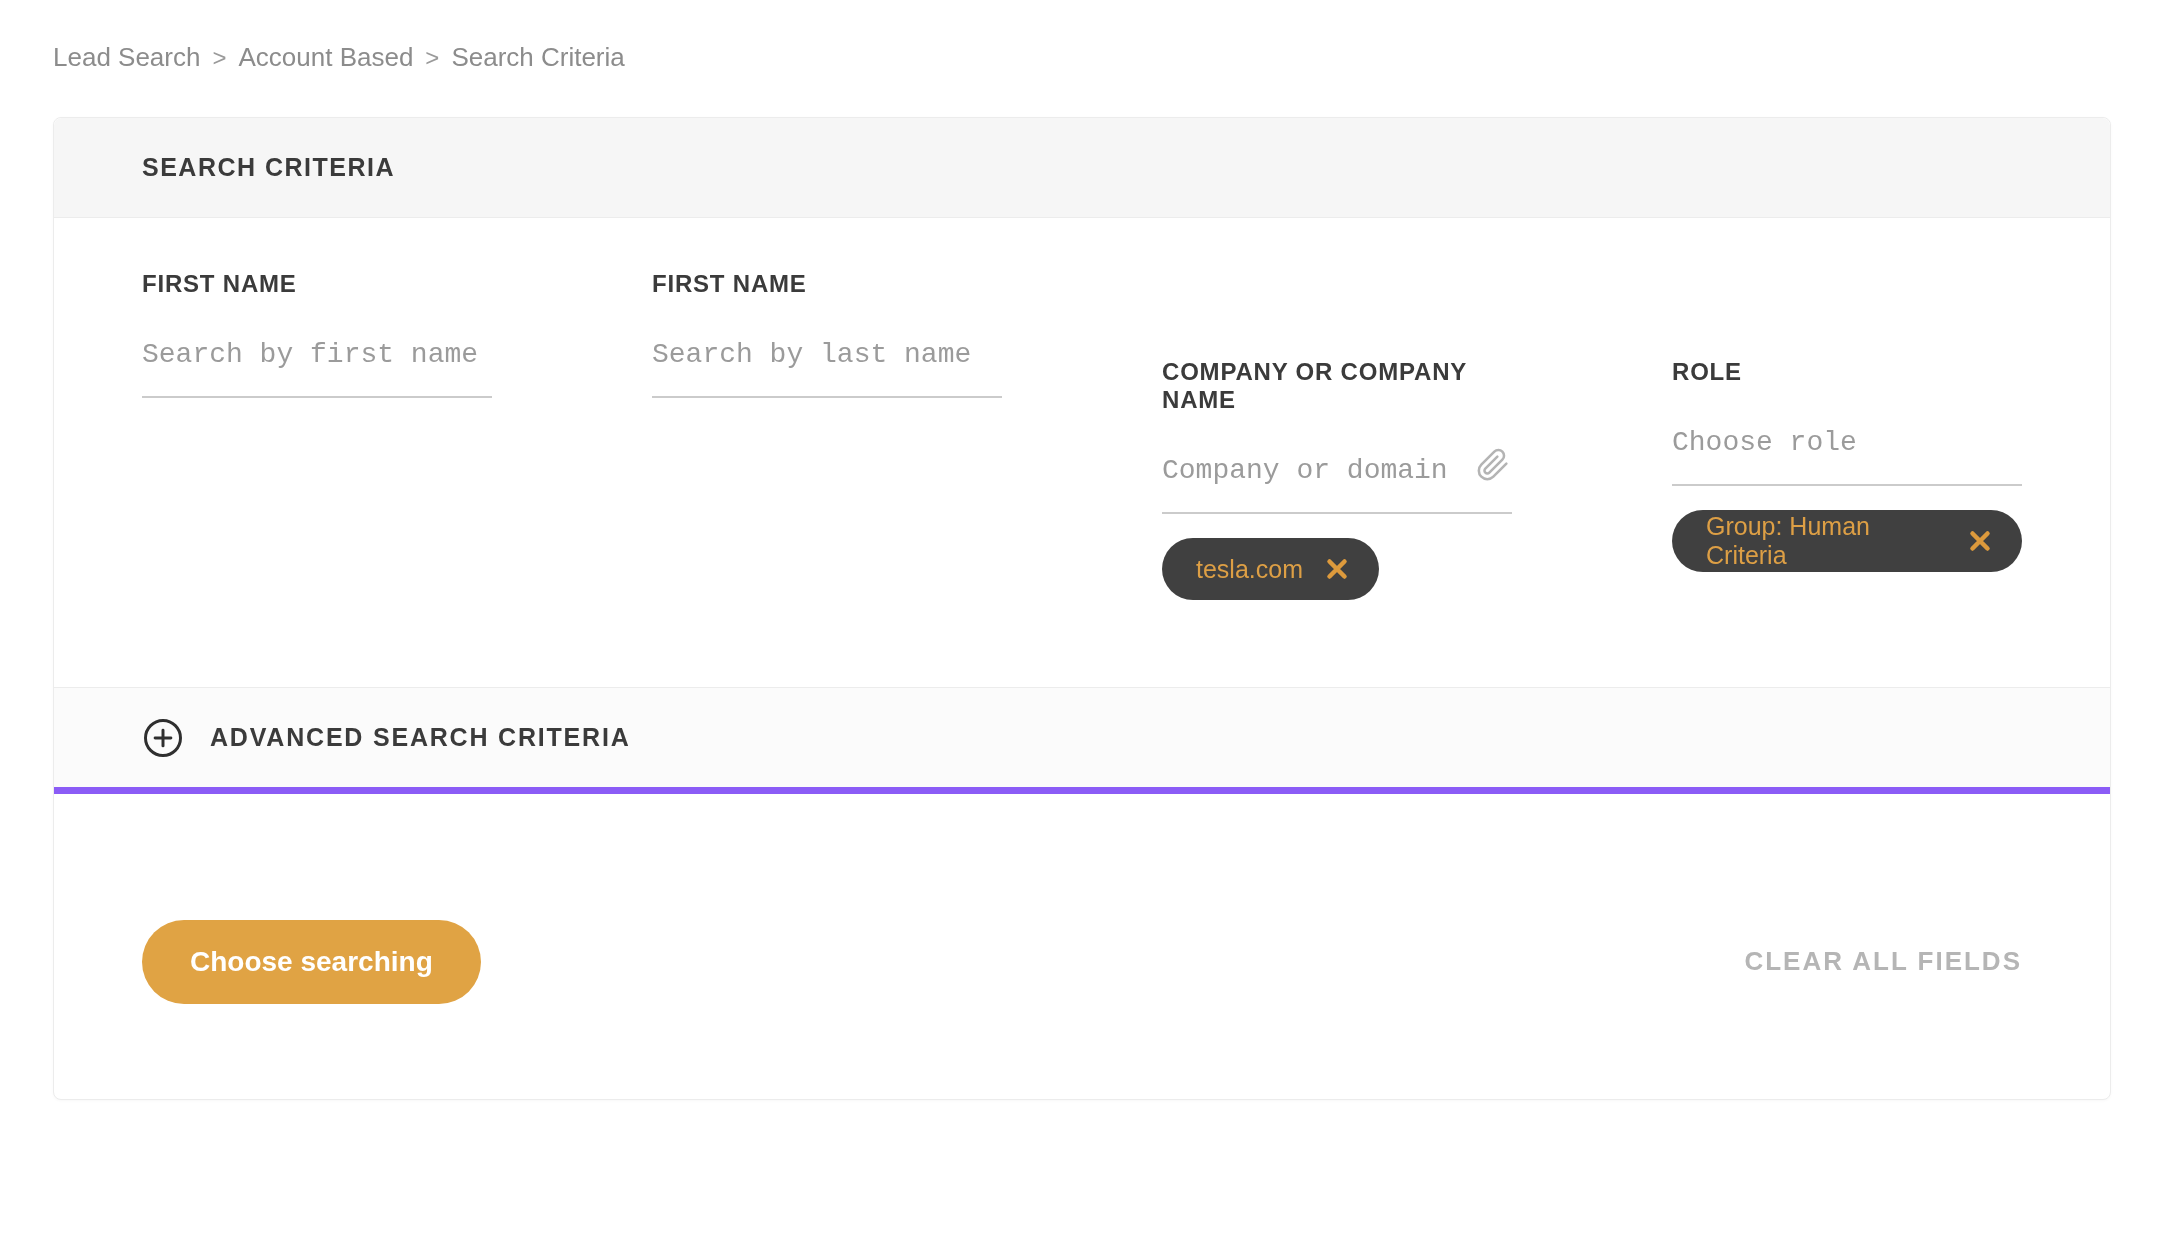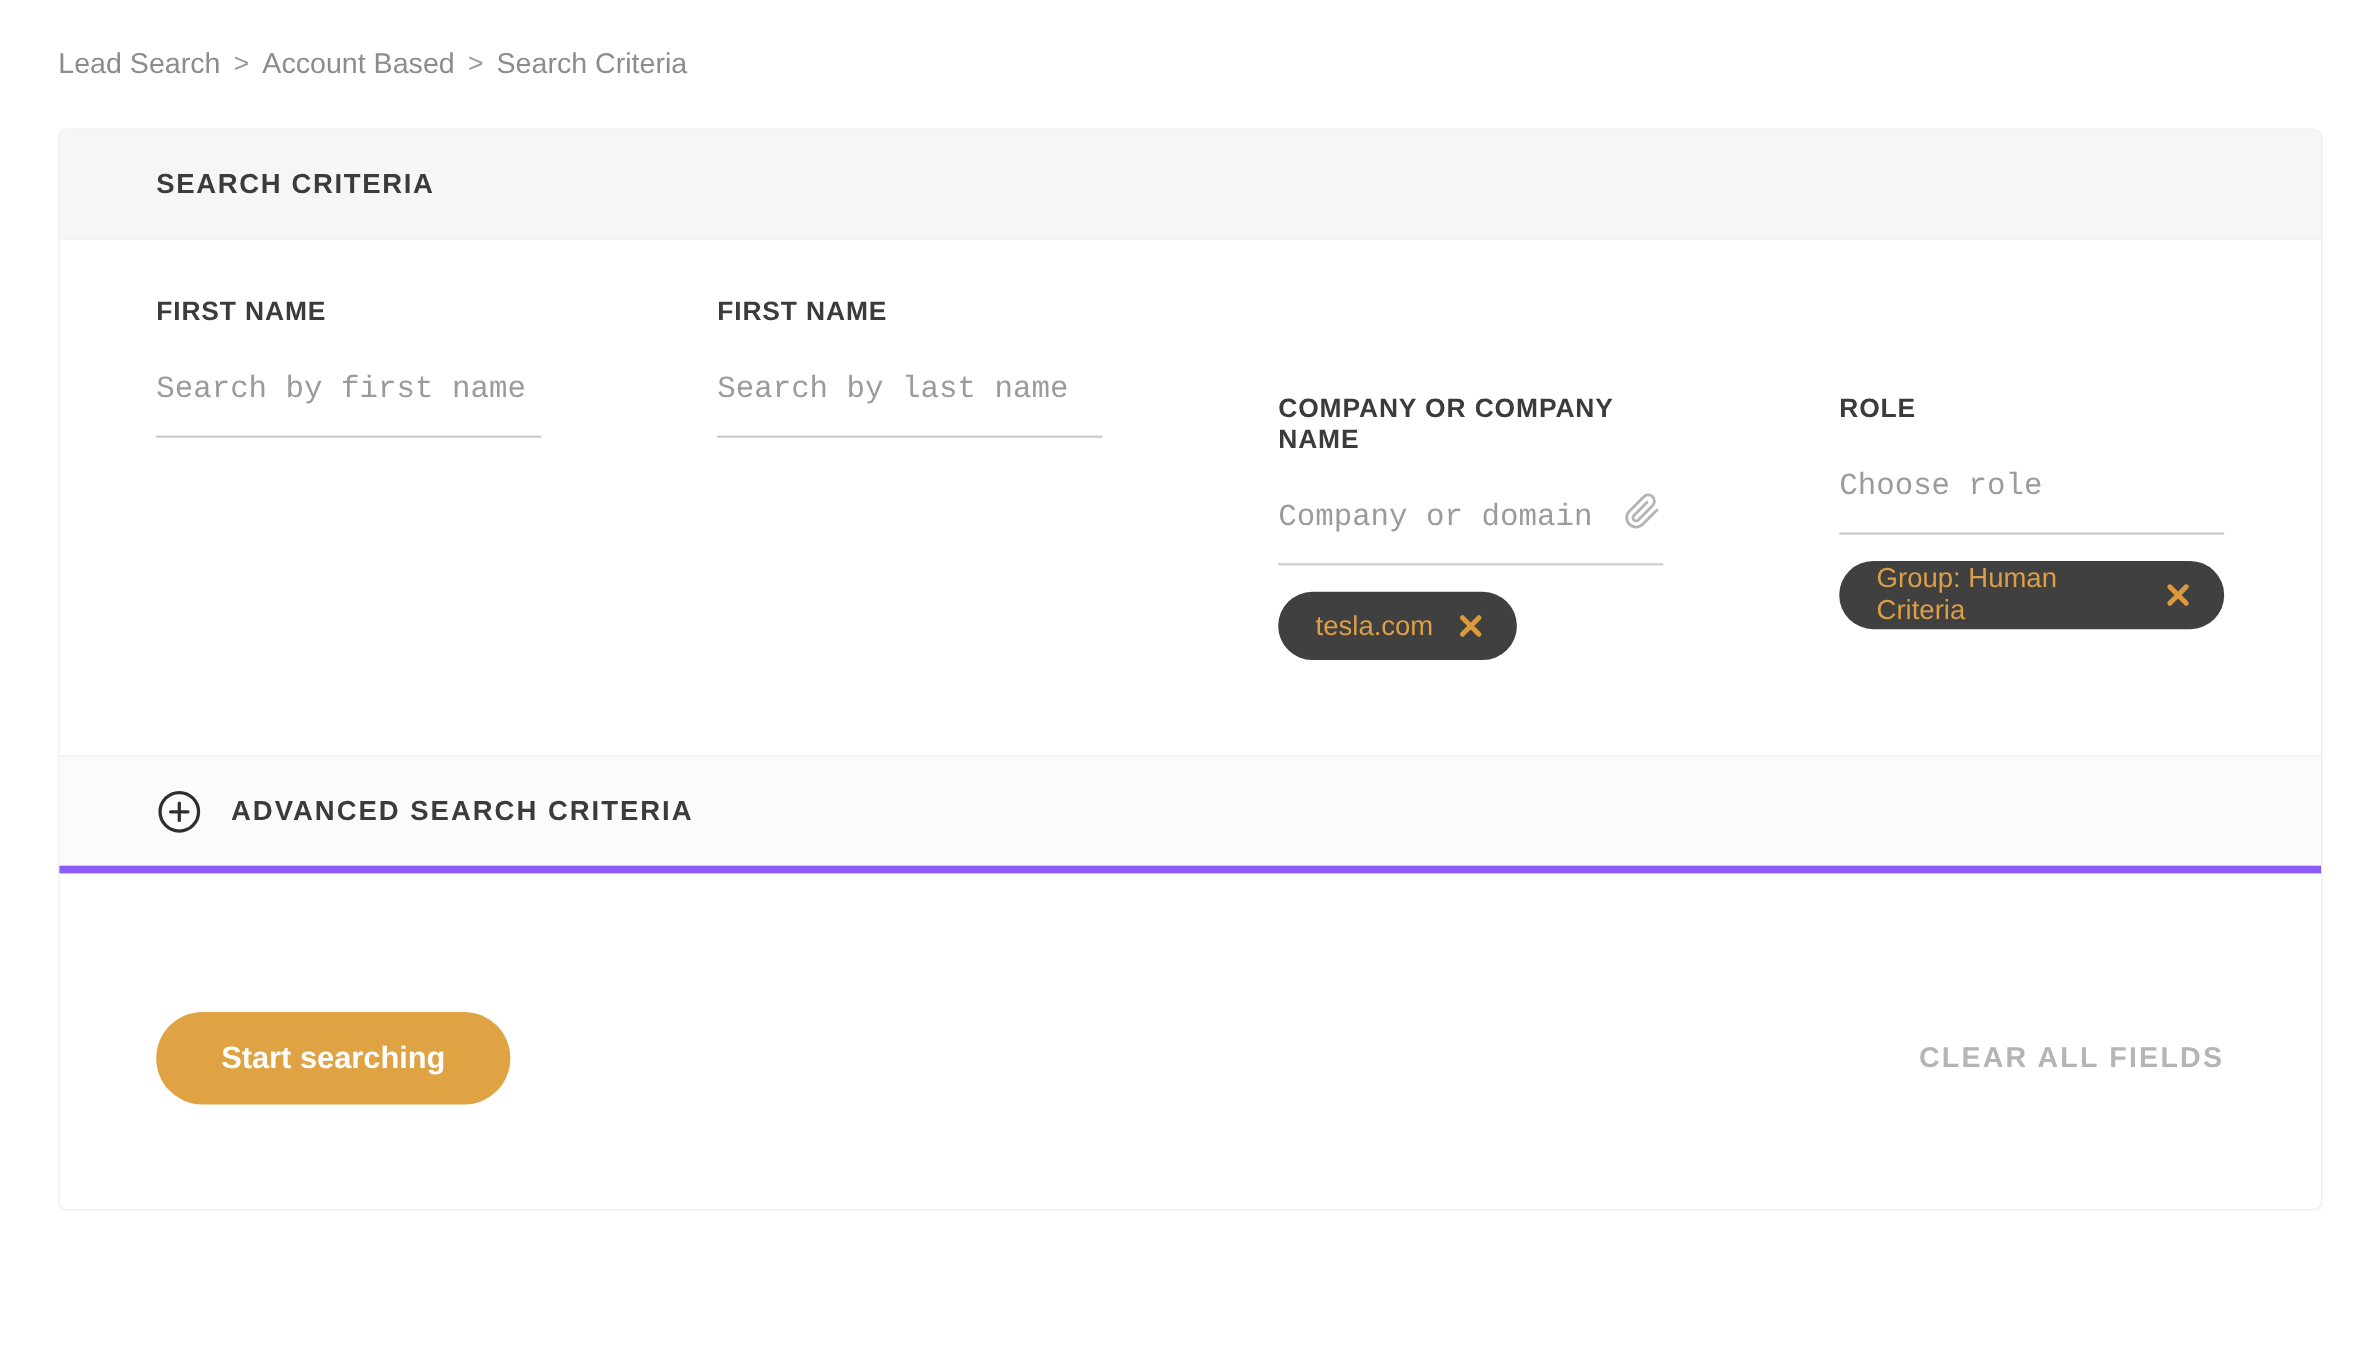--- a/index.html
+++ b/index.html
@@ -247,17 +247,17 @@
     <span class="plus-icon">
       <svg viewBox="0 0 24 24" width="42" height="42" fill="none" stroke="currentColor" stroke-width="1.7" stroke-linecap="round">
         <circle cx="12" cy="12" r="10"></circle>
         <path d="M12 7.5 v9 M7.5 12 h9"></path>
       </svg>
     </span>
     <span class="advanced-label">ADVANCED SEARCH CRITERIA</span>
   </div>
 
   <footer class="card-footer">
-    <button class="start-btn">Start searching</button>
+    <button class="start-btn">Choose searching</button>
     <button class="clear-btn">CLEAR ALL FIELDS</button>
   </footer>
 
 </section>
 
 </body></html>

